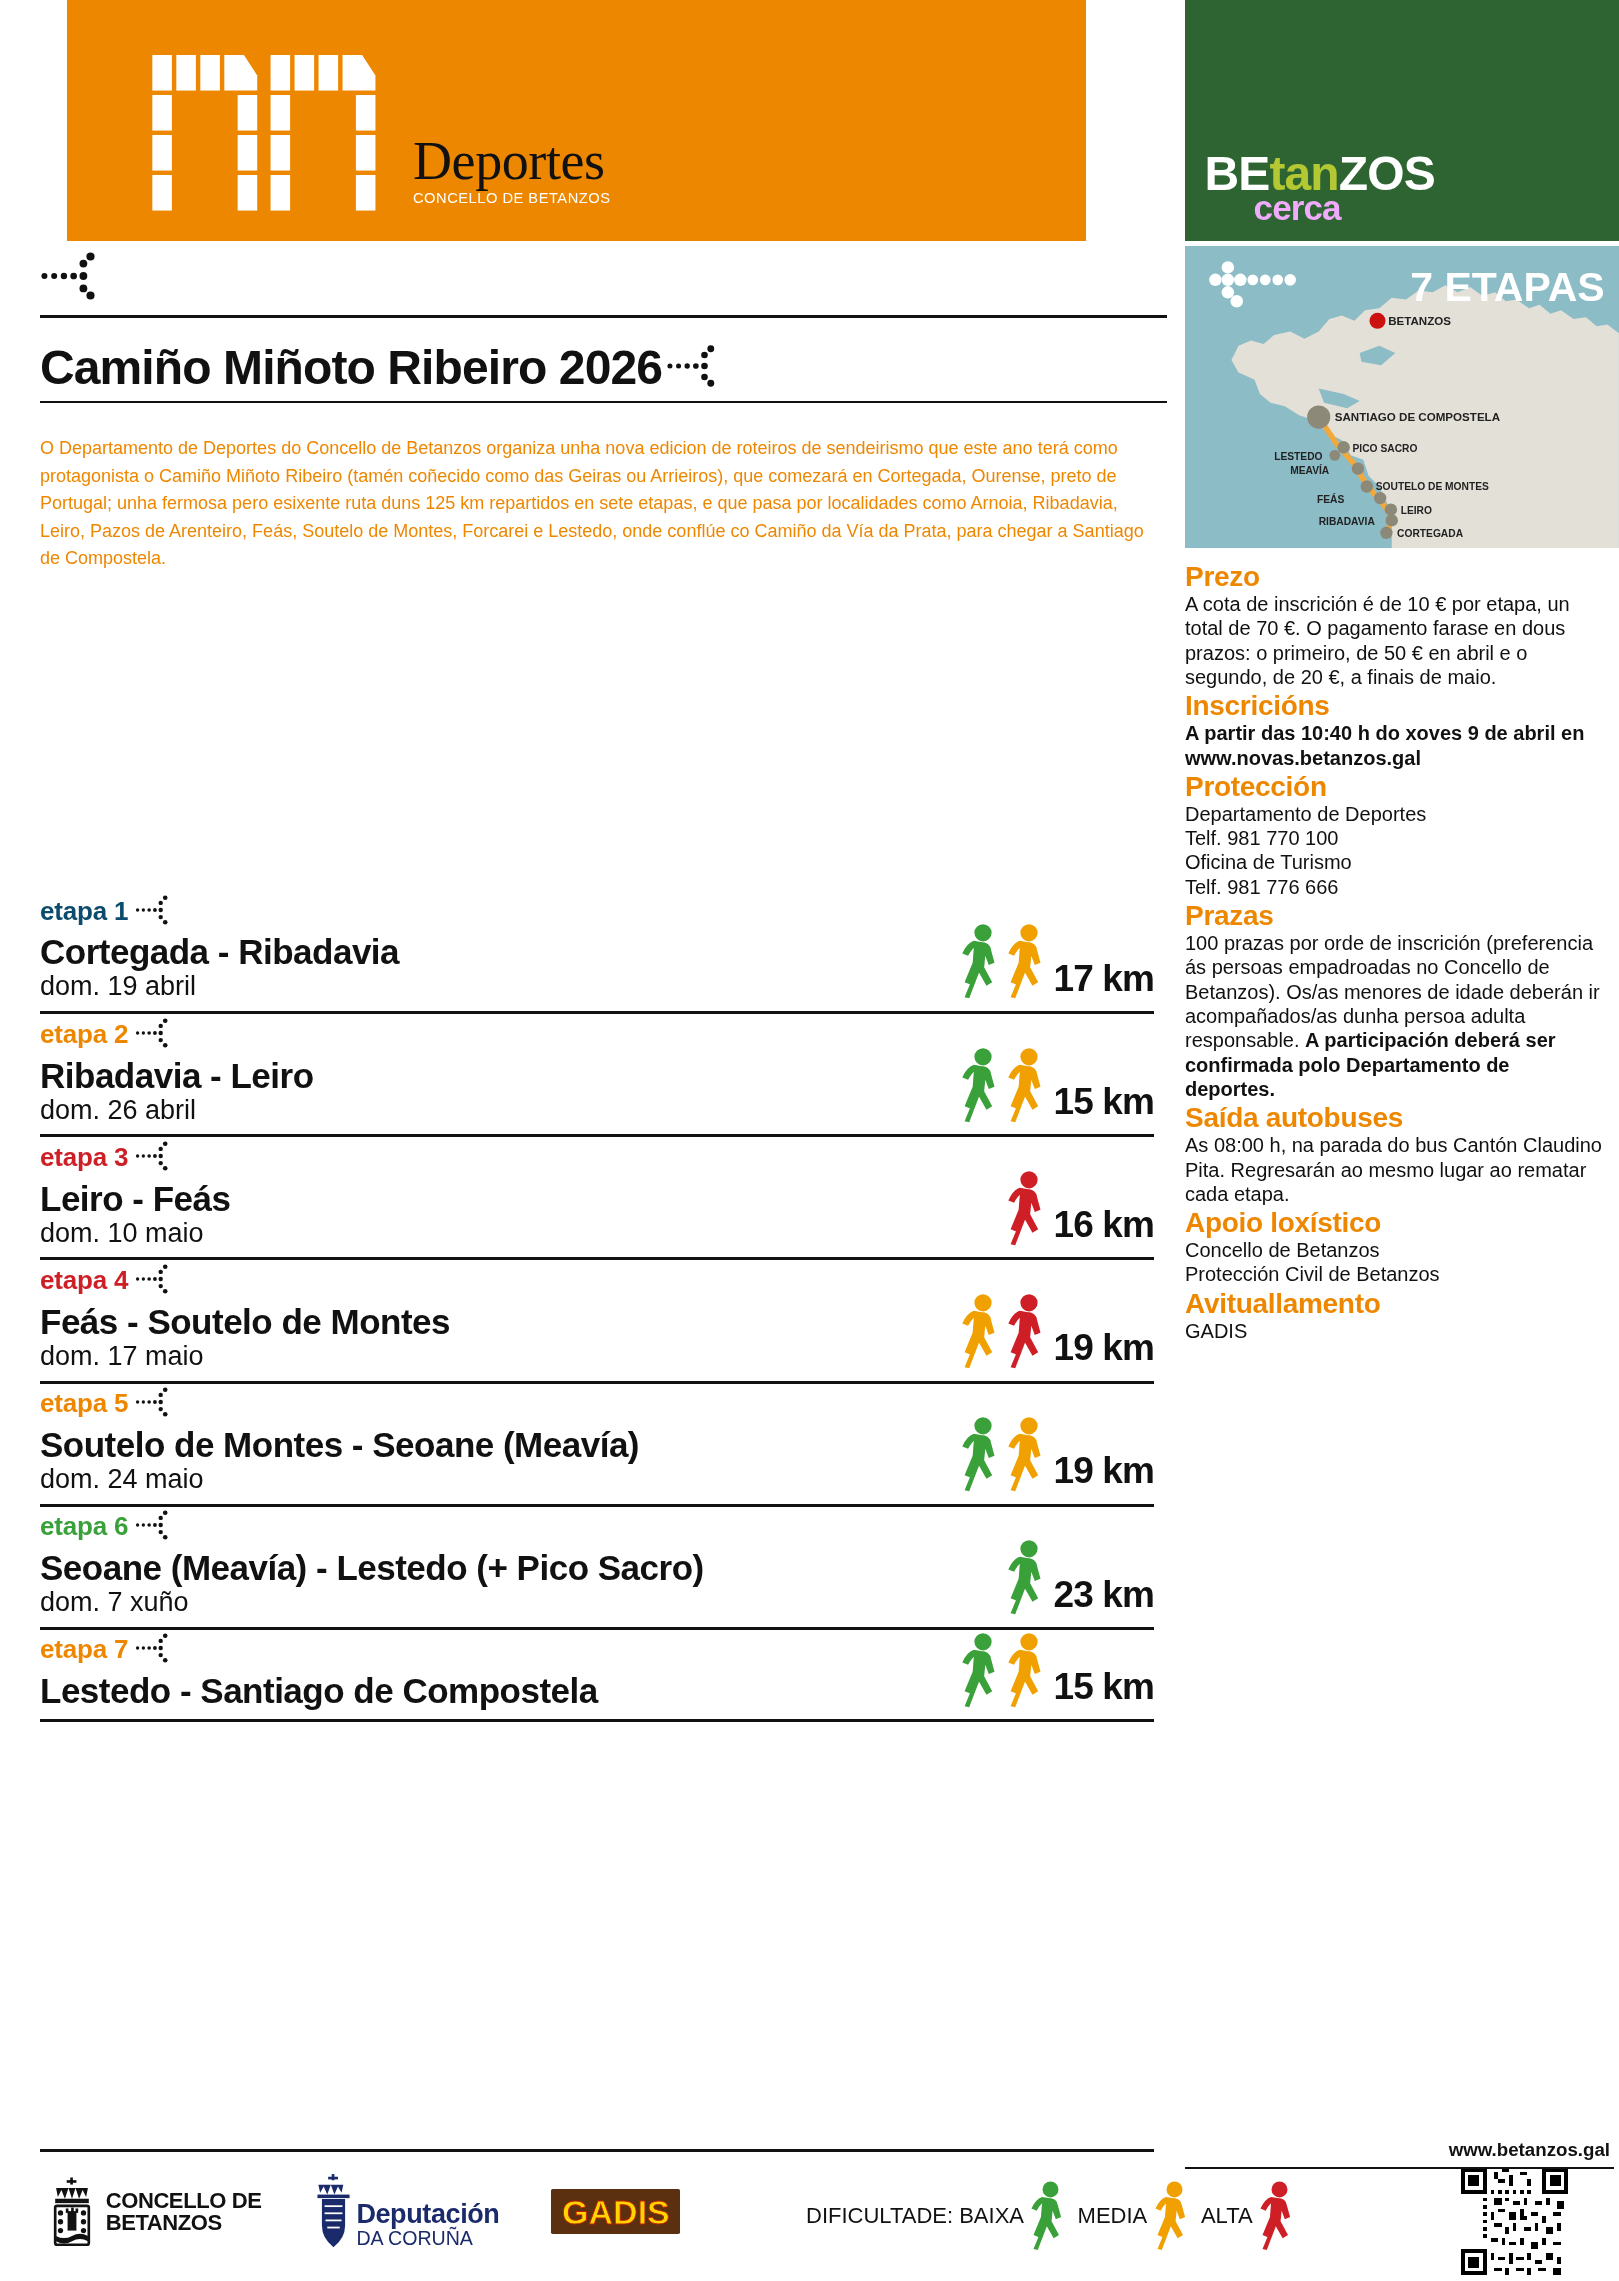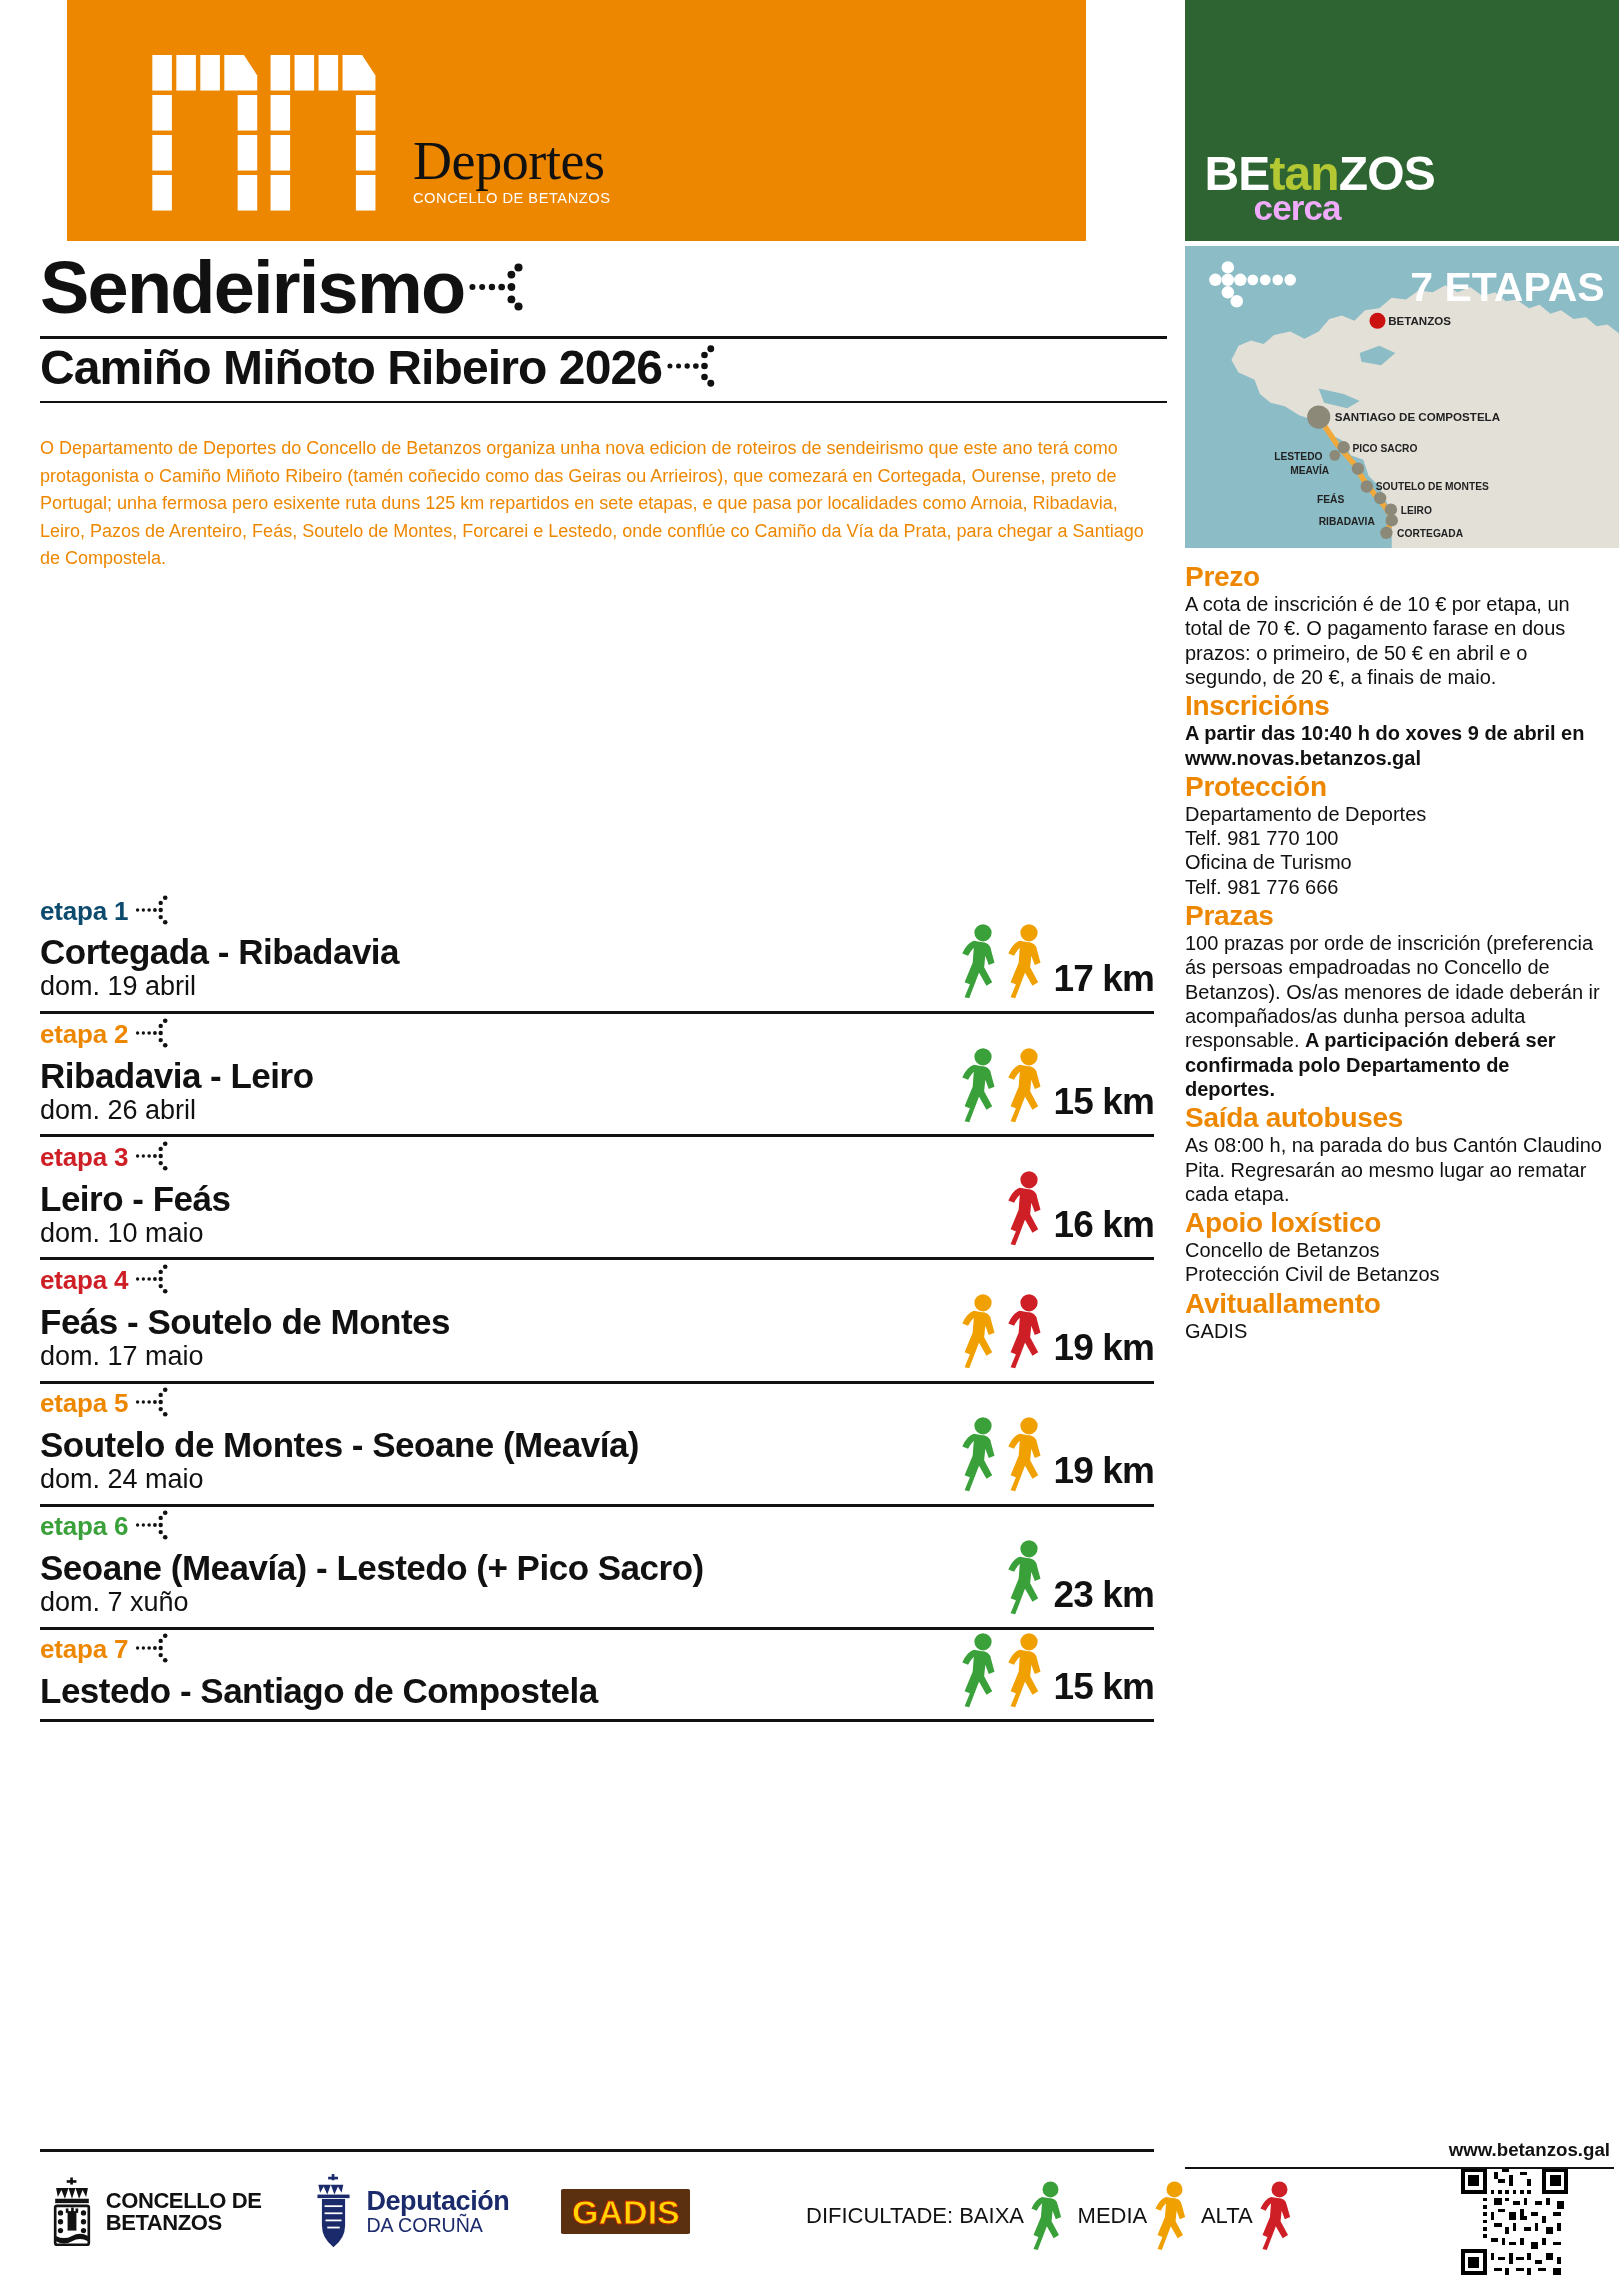--- a/index.html
+++ b/index.html
@@ -131,21 +131,21 @@
 
   .qr { position:absolute; left:1461px; top:2168px; width:107px; height:107px; }
 
   
   .footer-rule {
     position:absolute; left:40px; top:2149px; width:1114px; border-bottom:3.1px solid #111;
   }
   .footer-logos { position:absolute; left:49px; top:2174px; display:flex; align-items:center; gap:52px; }
   .logo-betanzos { display:flex; align-items:center; gap:10.7px; }
   .logo-betanzos .txt { font-size:22px; font-weight:bold; color:#111; line-height:1.0; letter-spacing:-0.4px; }
-  .logo-dep { display:flex; align-items:center; gap:12px; }
+  .logo-dep { display:flex; align-items:flex-end; gap:2px; }
   .logo-dep .t1 { font-size:27px; font-weight:bold; color:#1b2a6b; line-height:1; letter-spacing:-0.4px;}
   .logo-dep .t2 { font-size:19.6px; color:#1b2a6b; line-height:1.05; letter-spacing:0px;}
   .gadis {
     background:#5a3010; padding:5.3px 10.7px; border-radius:1.8px;
     display:flex; align-items:center; justify-content:center;
   }
   .gadis span {
     font-size:34px; font-weight:bold; color:#ffd400; letter-spacing:0px;
     -webkit-text-stroke:0.9px #c02000; line-height:1;
   }
@@ -208,21 +208,20 @@
   <div class="bz-block">
     <div class="bz-logo">
       <div class="bz-line1">
         <span class="w">BE</span><span class="g">tan</span><span class="w">ZOS</span>
       </div>
       <div class="bz-line2">cerca</div>
     </div>
   </div>
 
   <div class="title-main">
-    <h1>Sendeirismo</h1>
     <span class="arrow-dots">
       <svg width="62" height="50" viewBox="0 0 70 56">
         <g fill="#111">
           <circle cx="5" cy="28" r="3.4"></circle>
             <circle cx="16" cy="28" r="3.4"></circle>
           <circle cx="27" cy="28" r="3.6"></circle>
             <circle cx="38" cy="28" r="3.8"></circle>
           <circle cx="49" cy="28" r="4.4"></circle>
           <circle cx="49" cy="14" r="4.4"></circle>
             <circle cx="49" cy="42" r="4.4"></circle>

